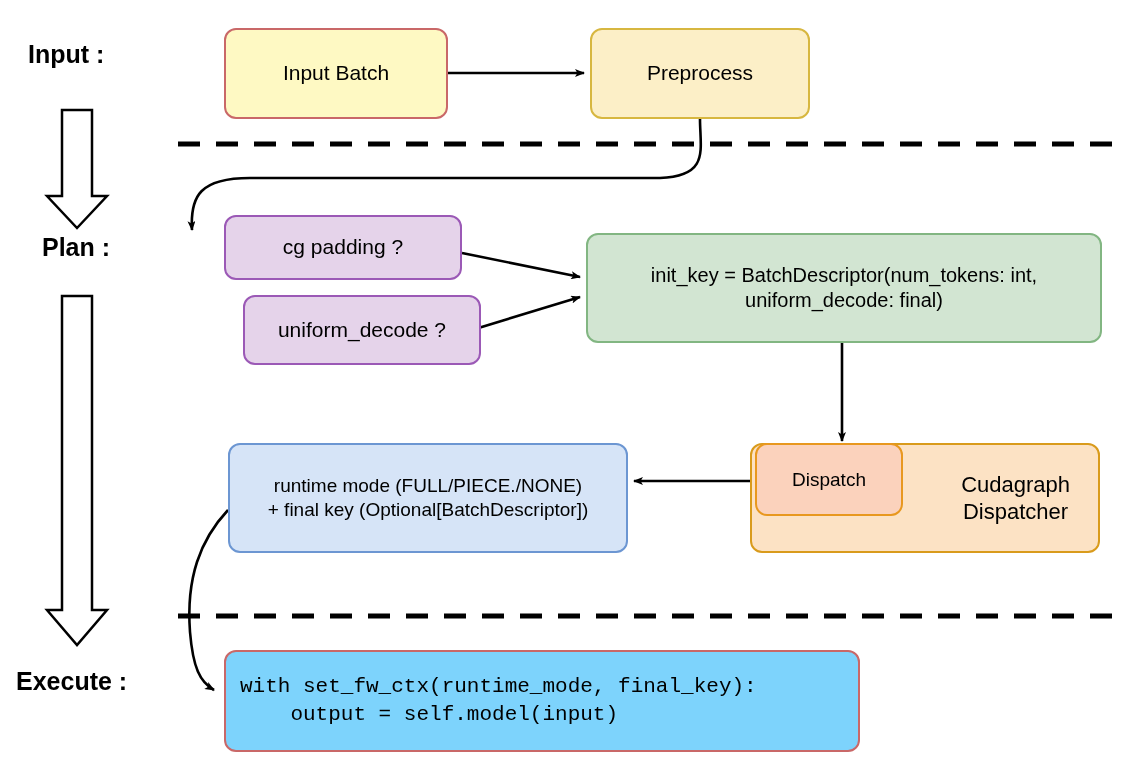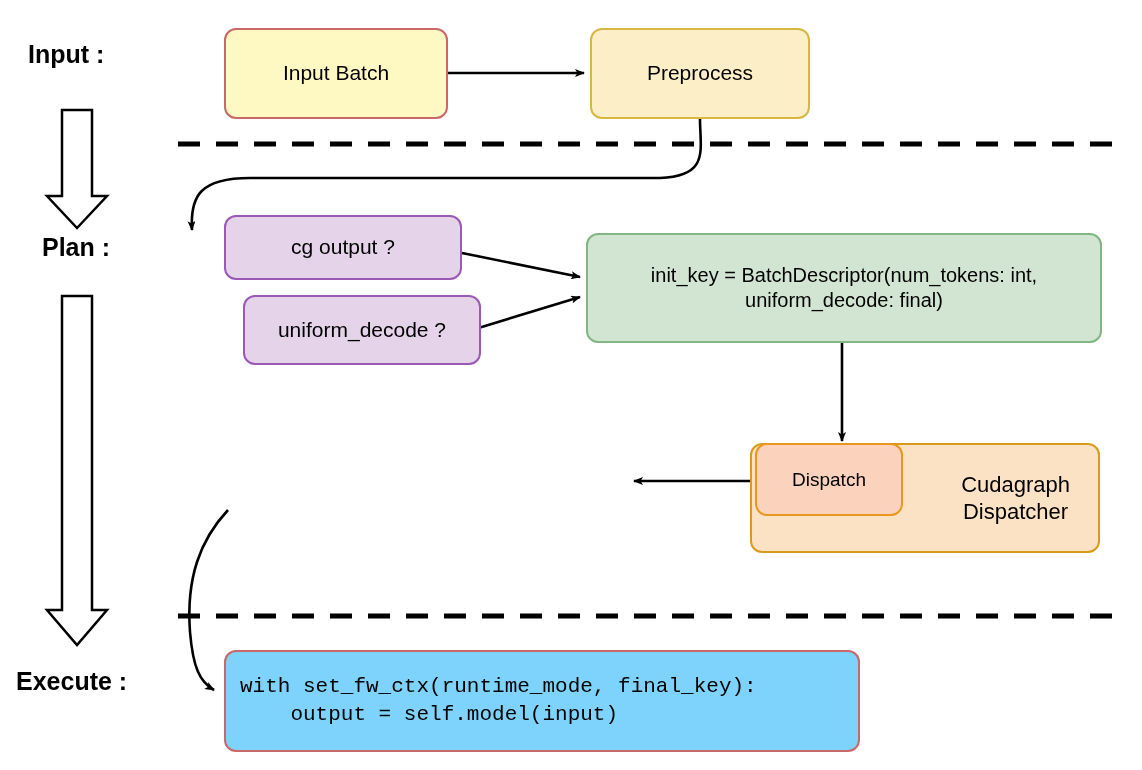--- a/index.html
+++ b/index.html
@@ -105,29 +105,31 @@
   </svg>
 
   <div class="stage-label lbl-input">Input :</div>
   <div class="stage-label lbl-plan">Plan :</div>
   <div class="stage-label lbl-execute">Execute :</div>
 
   <div class="node n-input-batch">Input Batch</div>
 
   <div class="node n-preprocess">Preprocess</div>
 
-  <div class="node n-cg-padding">cg output ?</div>
+  <div class="node n-cg-padding">cg padding ?</div>
 
   <div class="node n-uniform-dec">uniform_decode ?</div>
 
   <div class="node n-init-key">init_key = BatchDescriptor(num_tokens: int,
 uniform_decode: final)</div>
 
   <div class="node n-cudagraph">Cudagraph
 Dispatcher</div>
 
   <div class="node n-dispatch">Dispatch</div>
 
+  <div class="node n-runtime-mode">runtime mode (FULL/PIECE./NONE)
++ final key (Optional[BatchDescriptor])</div>
 
   <div class="node code-node n-exec-code">with set_fw_ctx(runtime_mode, final_key):
     output = self.model(input)</div>
 
 </div>
 
 </body></html>

